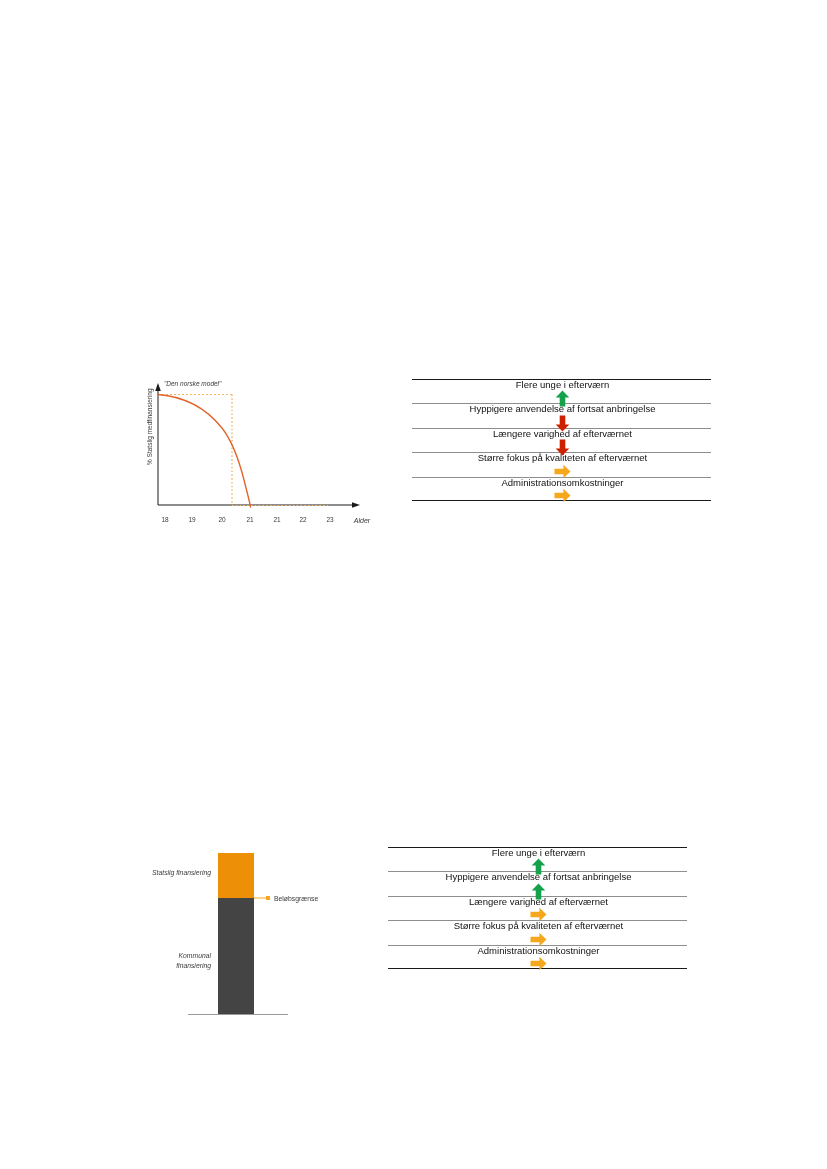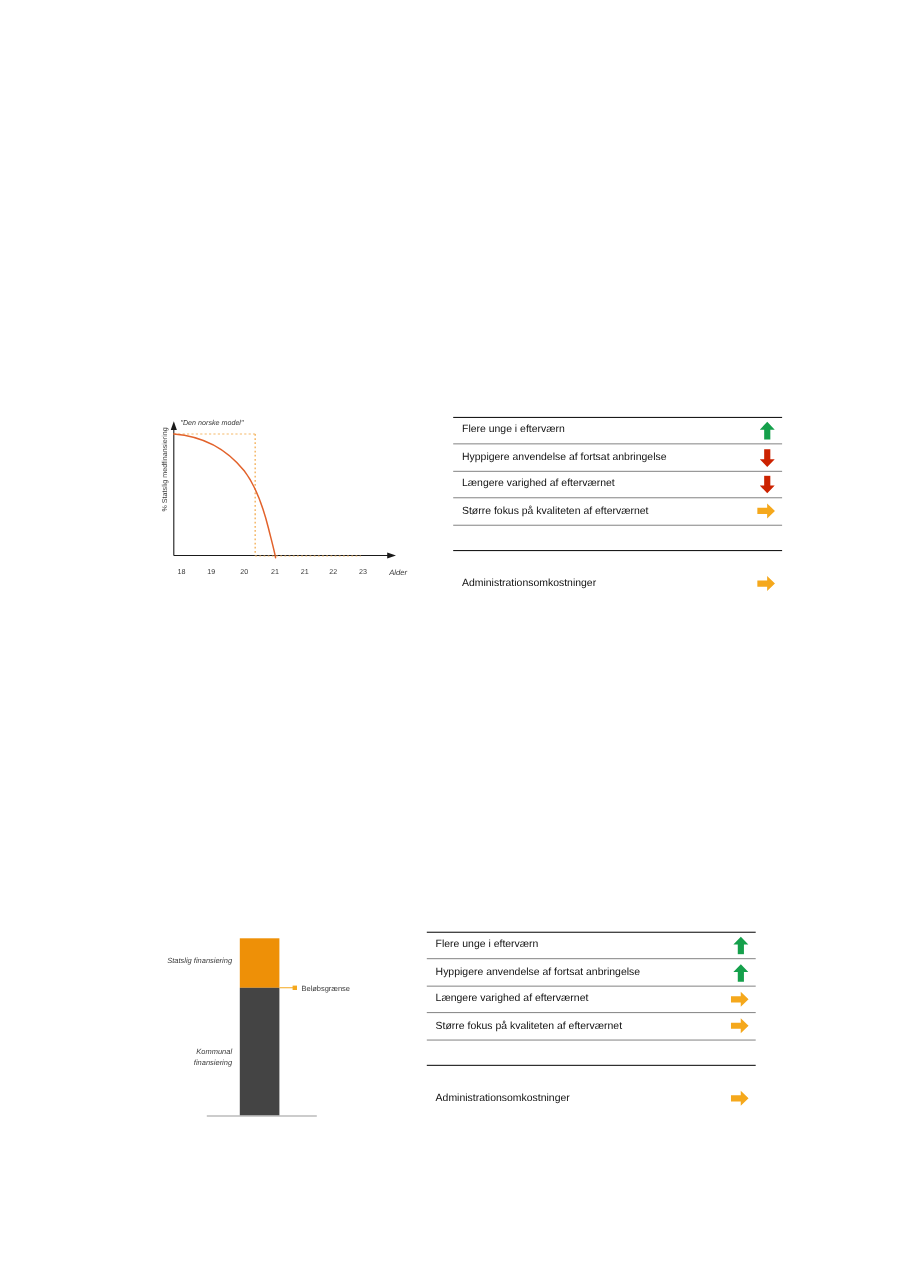--- a/index.html
+++ b/index.html
@@ -53,22 +53,23 @@
     border-bottom: 1.6px solid #1a1a1a;
     box-sizing: border-box;
   }
   .impact-row {
     display: flex;
     align-items: center;
     justify-content: space-between;
     border-bottom: 1px solid #8e8e8e;
     box-sizing: border-box;
     padding: 0 6px 0 8px;
-  }
-  .impact-row:last-child { border-bottom: none; margin-top: 41px; }
+    flex-direction: column;
+  }
+  .impact-row:last-child { border-bottom: none; }
   .impact-label {
     font-family: "Liberation Sans", sans-serif;
     color: #111111;
     white-space: nowrap;
     line-height: 1.1;
   }
   .impact-arrow {
     flex: 0 0 auto;
     display: flex;
     align-items: center;

